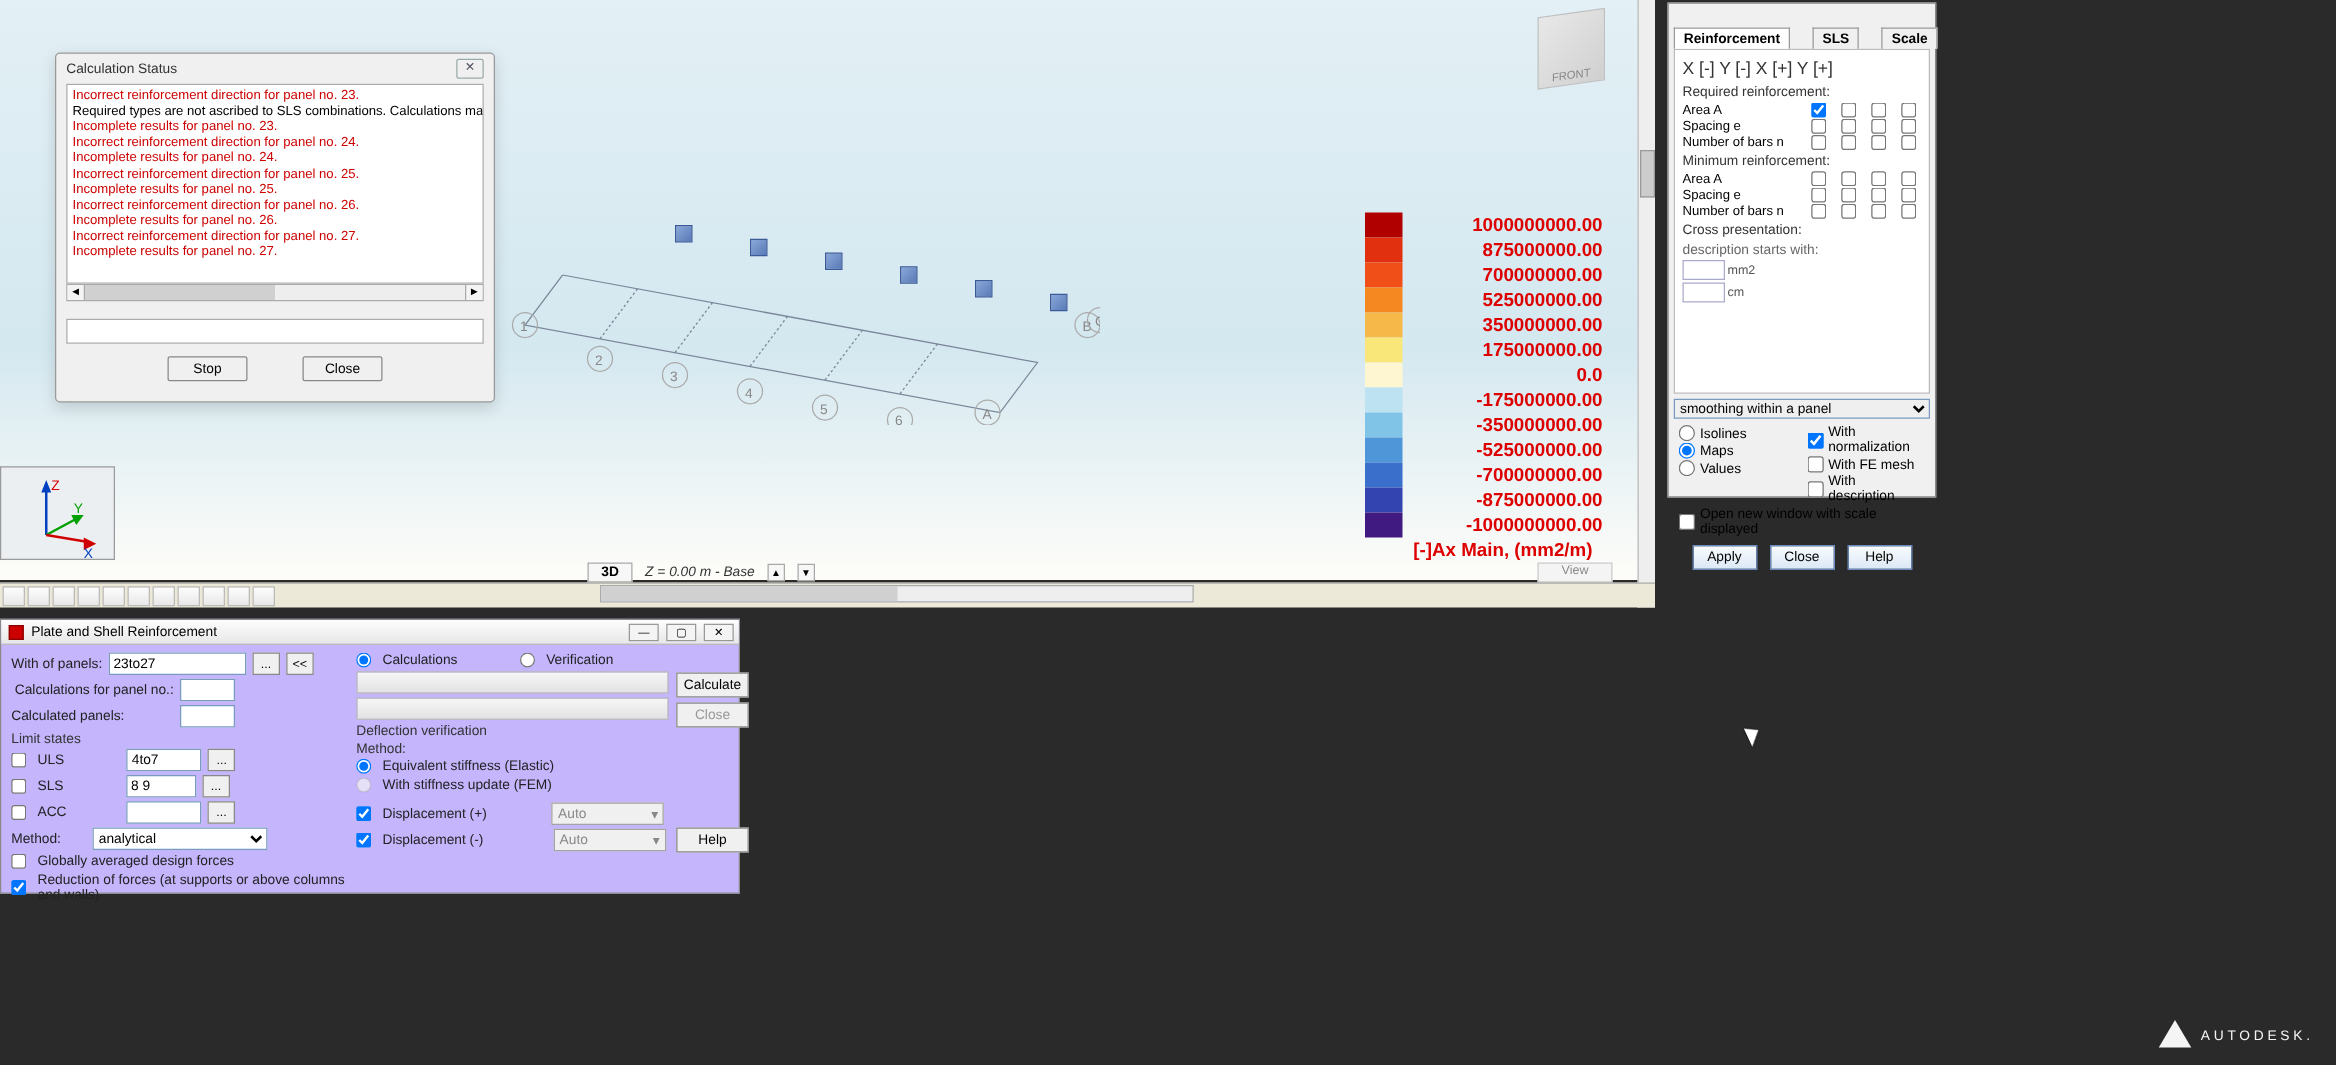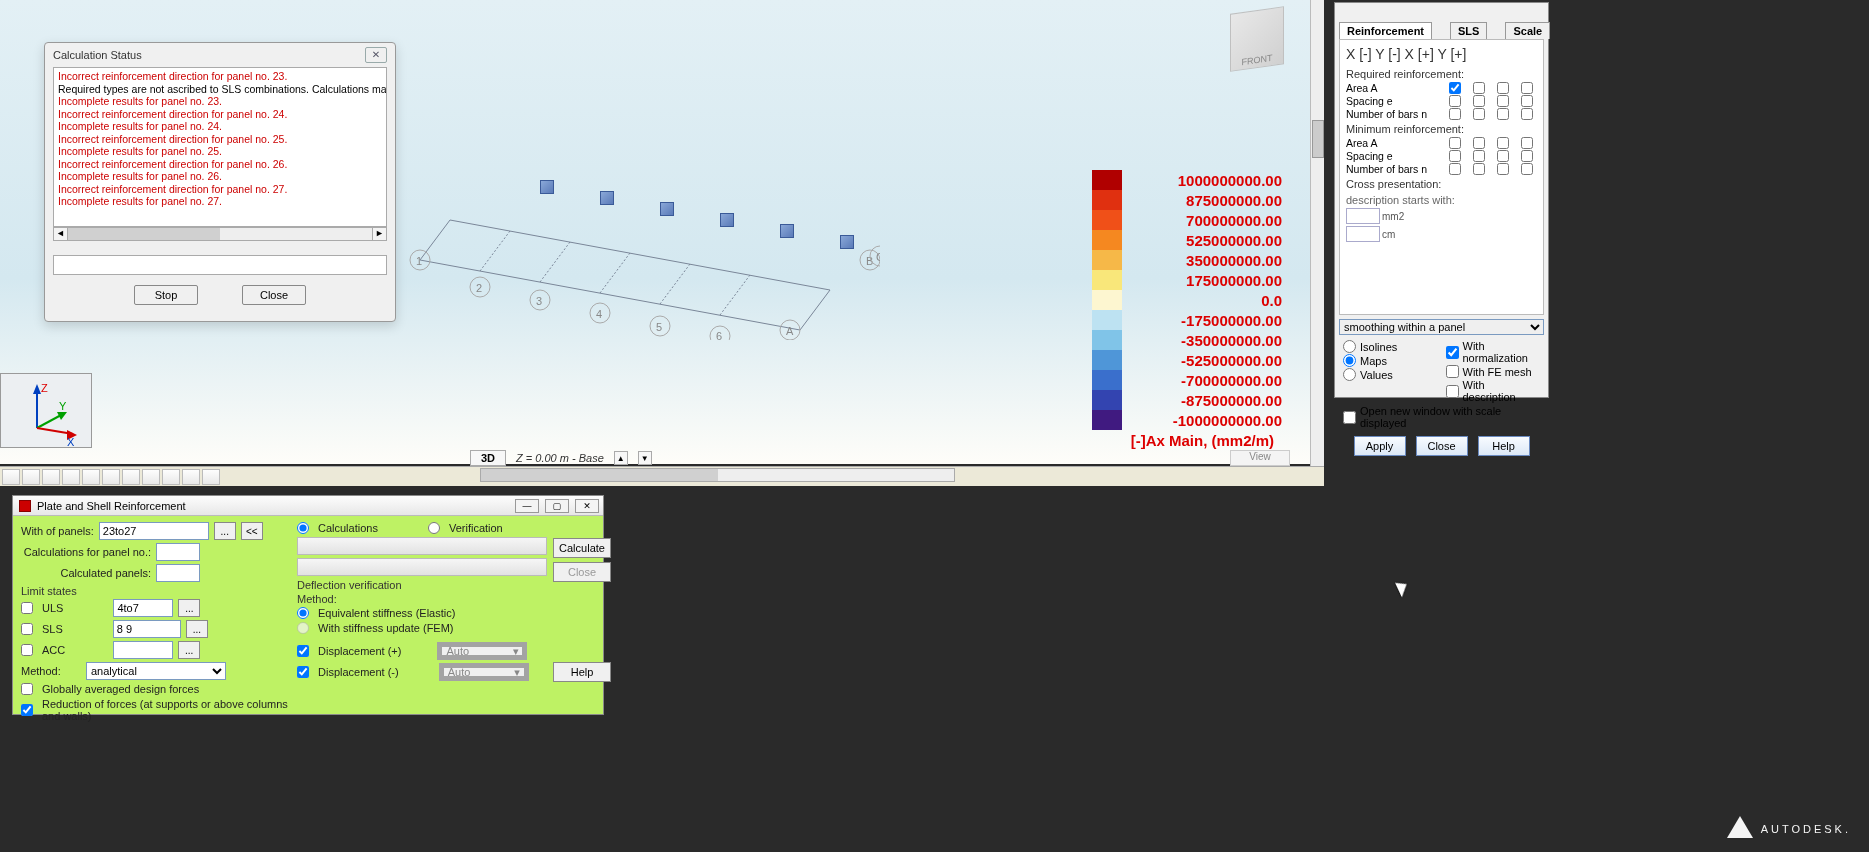--- a/index.html
+++ b/index.html
@@ -58,42 +58,42 @@
 
 .status-3d { position:absolute; left:470px; top:450px; height:16px; display:flex; align-items:center; gap:10px; font-size:10px; }
 .status-3d .chip { border:1px solid #aaa; padding:1px 10px; background:#f7f7f7; font-weight:bold; }
 .status-3d .coords { font-style:italic; color:#333; }
 .status-3d .spinner { width:14px; height:14px; border:1px solid #aaa; display:inline-flex; align-items:center; justify-content:center; font-size:8px; background:#f7f7f7; }
 
 .view-label { position:absolute; right: 34px; top: 450px; width:60px; height:16px; text-align:center; color:#888; font-size:10px; border:1px solid #ccc; background:#f4f4f4;}
 
 
 .psr {
-  position:absolute; left:12px; top:495px; width: 592px; height: 220px;
-  background:#bef264; border:1px solid #8a8a8a;
+  position:absolute; left:0; top:495px; width: 592px; height: 220px;
+  background:#c4b5fd; border:1px solid #8a8a8a;
 }
 .psr .titlebar {
   height:20px; background:linear-gradient(#fdfdfd,#e7e7e7); border-bottom:1px solid #bbb;
   display:flex; align-items:center; padding:0 4px 0 6px; gap:6px;
 }
 .psr .titlebar .ico { width:12px; height:12px; background:#c00; border:1px solid #800; }
 .psr .titlebar .spacer { flex:1; }
 .psr .titlebar .winbtn { width:24px; height:14px; border:1px solid #999; background:#f4f4f4; text-align:center; font-size:9px; line-height:12px; }
 .psr .body { padding:6px 8px; display:grid; grid-template-columns: 270px 250px 60px; gap:6px 6px; }
 .psr label { color:#222; }
 .psr input[type=text] { height:18px; border:1px solid #7a9ac0; background:#fff; padding:0 3px; font-size:11px; }
 .psr select { height:18px; border:1px solid #7a9ac0; background:#fff; font-size:11px; }
 .psr .mini { width:22px; height:18px; border:1px solid #888; background:#f0f0f0; font-size:10px; }
 .psr .row { display:flex; align-items:center; gap:5px; margin-bottom:3px; }
 .psr .right-col button { width:58px; height:20px; border:1px solid #888; background:#f0f0f0; margin-bottom:4px; display:block; }
 .psr .fieldlabel { color:#333; margin-bottom:2px; }
 .psr .disabled { color:#999; }
 .psr input[type=checkbox], .psr input[type=radio] { margin-right:4px; width:12px; height:12px; vertical-align:middle;}
 .psr .readonly-bar { height:18px; background:linear-gradient(#f6f6f6,#e2e2e2); border:1px solid #bbb; flex:1; }
-.psr .combo-dis { height:18px; width:90px; border:5px solid #a3a3a3; background:#f0f0f0; color:#888; padding:0 4px; display:flex; align-items:center; justify-content:space-between; }
+.psr .combo-dis { height:18px; width:90px; border:1px solid #a3a3a3; background:#f0f0f0; color:#888; padding:0 4px; display:flex; align-items:center; justify-content:space-between;margin-left:16px; }
 
 
 .reinf-panel { position:absolute; right: 320px; top: 2px; width: 215px; height: 396px; background:#f0f0f0; border:1px solid #888; }
 .reinf-panel .tabs { display:flex; gap:18px; padding:19px 4px 0;font-weight:bold; }
 .reinf-panel .tab { border:1px solid #999; border-bottom:none; padding:2px 7px; background:#f0f0f0; font-size:11px; }
 .reinf-panel .tab.active { background:#fff; }
 .reinf-panel .pane { margin:0 4px; border:1px solid #bbb; background:#fff; padding:6px 6px 4px; height:276px; }
 .reinf-panel .head-cols { text-align:left; color:#333; font-size:14px; margin-bottom:6px;}
 .reinf-panel .section-label { color:#333; margin:3px 0 2px; }
 .reinf-panel .grid-row { display:flex; align-items:center; gap:4px; margin:1px 0; }
@@ -313,36 +313,36 @@
         <label>With of panels:</label>
         <input type="text" style="width: 110px;" value="23to27">
         <button class="mini">...</button>
         <button class="mini">&lt;&lt;</button>
       </div>
       <div class="row">
         <label style="width:130px; text-align:right">Calculations for panel no.:</label>
         <input type="text" style="width: 44px;">
       </div>
       <div class="row">
-        <label style="width:130px; text-align:right">Calculated panels:</label>
+        <label style="width:130px; ">Calculated panels:</label>
         <input type="text" style="width: 44px;">
       </div>
       <div class="fieldlabel">Limit states</div>
       <div class="row">
         <input type="checkbox" style="">
           <label>ULS</label>
         <span style="width:40px"></span>
         <input type="text" style="width: 60px;" value="4to7">
         <button class="mini">...</button>
       </div>
       <div class="row">
         <input type="checkbox" style="">
           <label>SLS</label>
         <span style="width:40px"></span>
-        <input type="text" style="width: 68px;" value="8 9">
+        <input type="text" style="width: 56px;" value="8 9">
         <button class="mini">...</button>
       </div>
       <div class="row">
         <input type="checkbox" style="">
           <label>ACC</label>
         <span style="width:38px"></span>
         <input type="text" style="width: 60px;">
         <button class="mini">...</button>
       </div>
       <div class="row">

